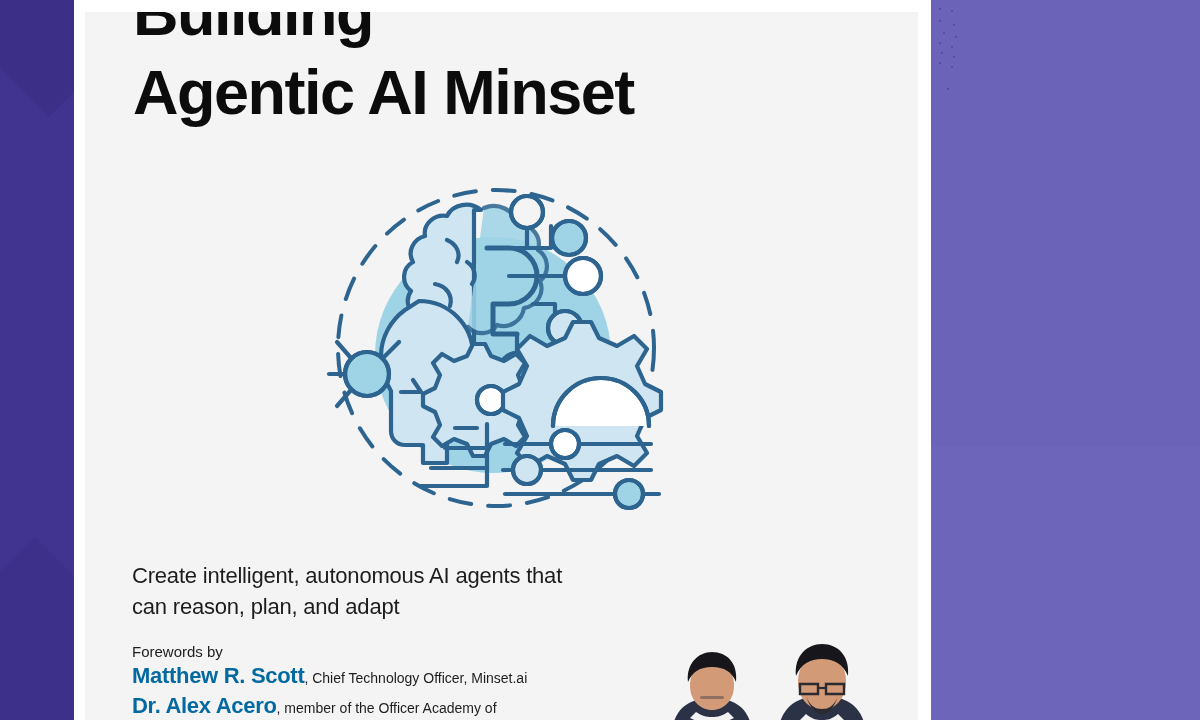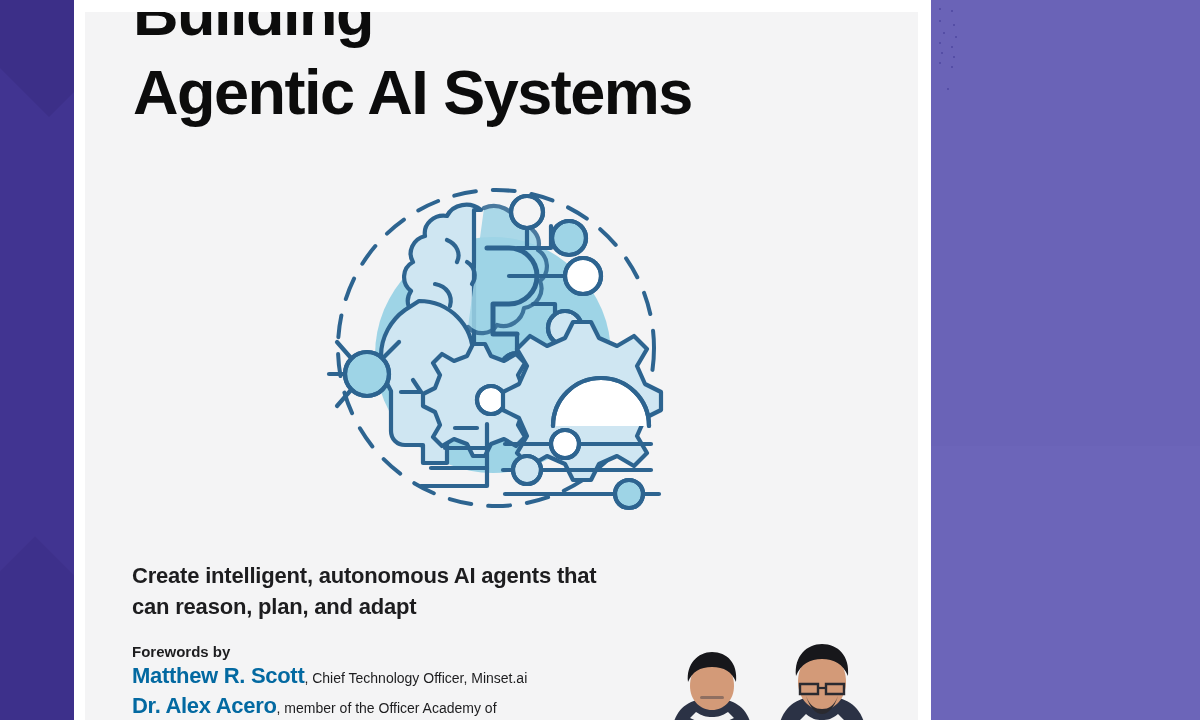--- a/index.html
+++ b/index.html
@@ -94,34 +94,34 @@
     width:350px; height:340px;
   }
 
   
   .subtitle {
     position:absolute; left:47px; top:548px;
     width:620px;
     font-size:22px;
     line-height:31px;
     color:#1d1d1f;
-    font-weight:700;
+    font-weight:400;
     letter-spacing:-.2px;
   }
 
   
   .forewords {
     position:absolute; left:47px; top:629px;
     width:640px;
   }
   .fw-label {
     font-size:15px;
     line-height:21px;
     color:#1d1d1f;
-    font-weight:700;
+    font-weight:400;
   }
   .fw-row {
     line-height:27px;
     white-space:nowrap;
   }
   .fw-name {
     font-size:22px;
     font-weight:bold;
     color:#0369a1;
     letter-spacing:-.3px;
@@ -173,21 +173,21 @@
       <i style="left:14px; top:60px;"></i>
       <i style="left:10px; top:82px;"></i>
     </div>
 
   </div>
 
   <div class="card">
 
     <div class="title-block">
       <span class="title-line">Building</span>
-      <span class="title-line">Agentic AI Systems</span>
+      <span class="title-line">Agentic AI Minset</span>
     </div>
 
     <svg class="illus" viewBox="0 0 350 340">
       <g fill="none" stroke="#2d6490" stroke-width="4.2" stroke-linecap="round" stroke-linejoin="round">
 
         <circle cx="175" cy="168" r="158" stroke-dasharray="22 17" stroke-width="4"></circle>
 
         <circle cx="172" cy="175" r="118" fill="#9ed4e6" stroke="none"></circle>
 
         <path d="M160 30

